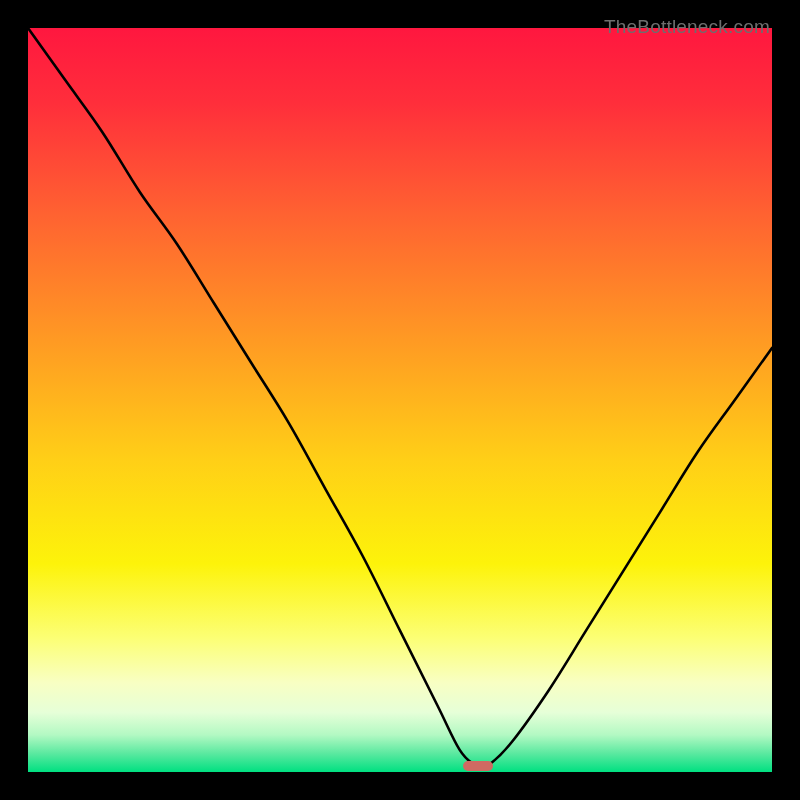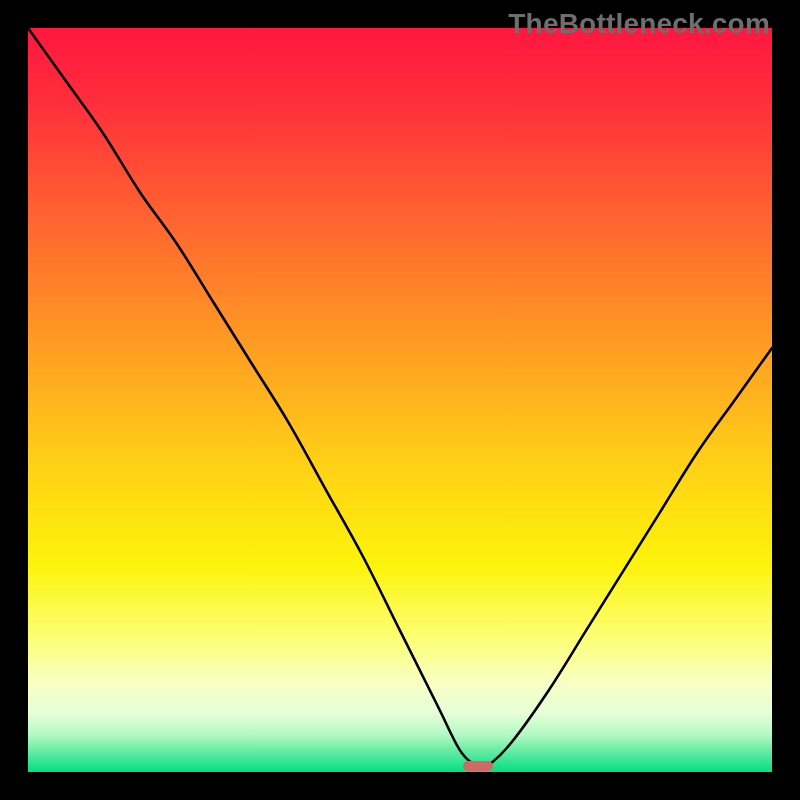--- a/index.html
+++ b/index.html
@@ -35,25 +35,25 @@
   .curve-svg {
     position: absolute;
     left: 0;
     top: 0;
     width: 100%;
     height: 100%;
     pointer-events: none;
   }
   .watermark {
     position: absolute;
-    top: 8px;
+    top: 16px;
     right: 30px;
     color: #6e6e6e;
-    font-size: 28px;
-    font-weight: 700;
+    font-size: 19px;
+    font-weight: 400;
     letter-spacing: 0.2px;
     user-select: none;
   }
   .marker {
     position: absolute;
     height: 10px;
     border-radius: 5px;
     background: #cf6a62;
   }
 </style>

